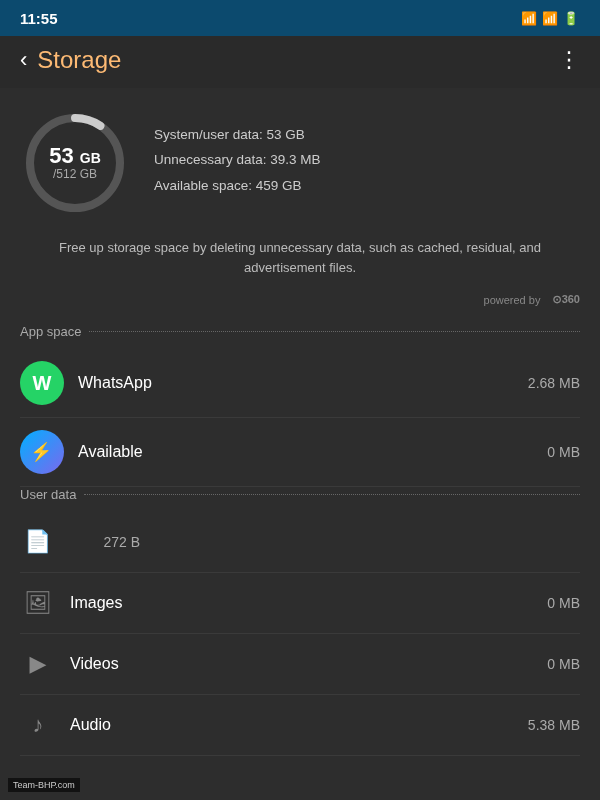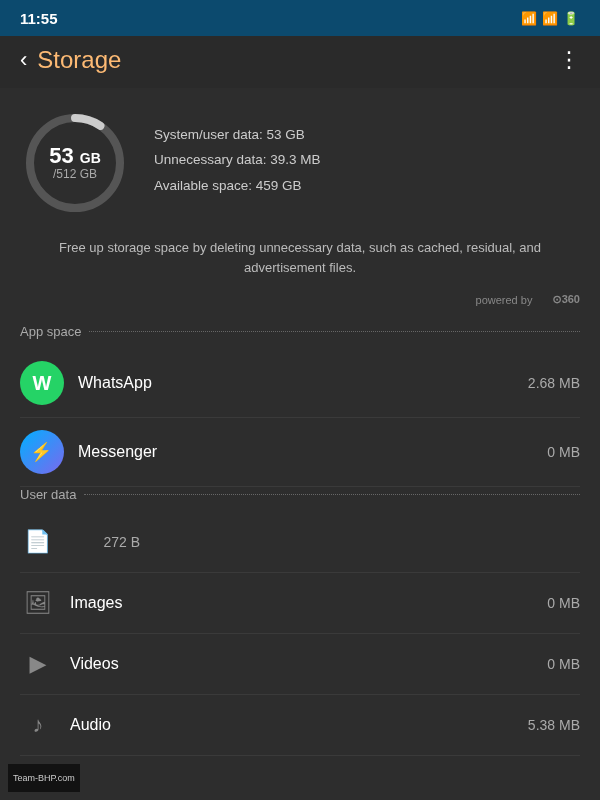--- a/index.html
+++ b/index.html
@@ -182,21 +182,21 @@
     }
 
     .powered-by {
       text-align: right;
       color: #888;
       font-size: 11px;
       margin-bottom: 18px;
       display: flex;
       align-items: center;
       justify-content: flex-end;
-      gap: 20px;
+      gap: 12px;
     }
 
     .powered-360 {
       font-weight: 700;
       color: #888;
     }
 
     
     .section-label {
       color: #aaaaaa;
@@ -283,21 +283,21 @@
     }
 
     
     .watermark {
       position: absolute;
       bottom: 8px;
       left: 8px;
       background: rgba(0,0,0,0.6);
       color: #ccc;
       font-size: 9px;
-      padding: 9px 5px;
+      padding: 2px 5px;
     }
   </style>
 </head>
 <body>
 
 <div class="phone-wrapper">
 
   <div class="status-bar">
     <span class="status-time">11:55</span>
     <div class="status-icons">
@@ -362,21 +362,21 @@
       </div>
       <span class="item-name">WhatsApp</span>
       <span class="item-size">2.68 MB</span>
     </div>
 
     
     <div class="data-item">
       <div class="app-icon-circle messenger">
         <span class="messenger-icon">⚡</span>
       </div>
-      <span class="item-name">Messenger</span>
+      <span class="item-name">Available</span>
       <span class="item-size">0 MB</span>
     </div>
 
     
     <div class="section-label" style="">
       <span>User data</span>
     </div>
 
     
     <div class="data-item">

